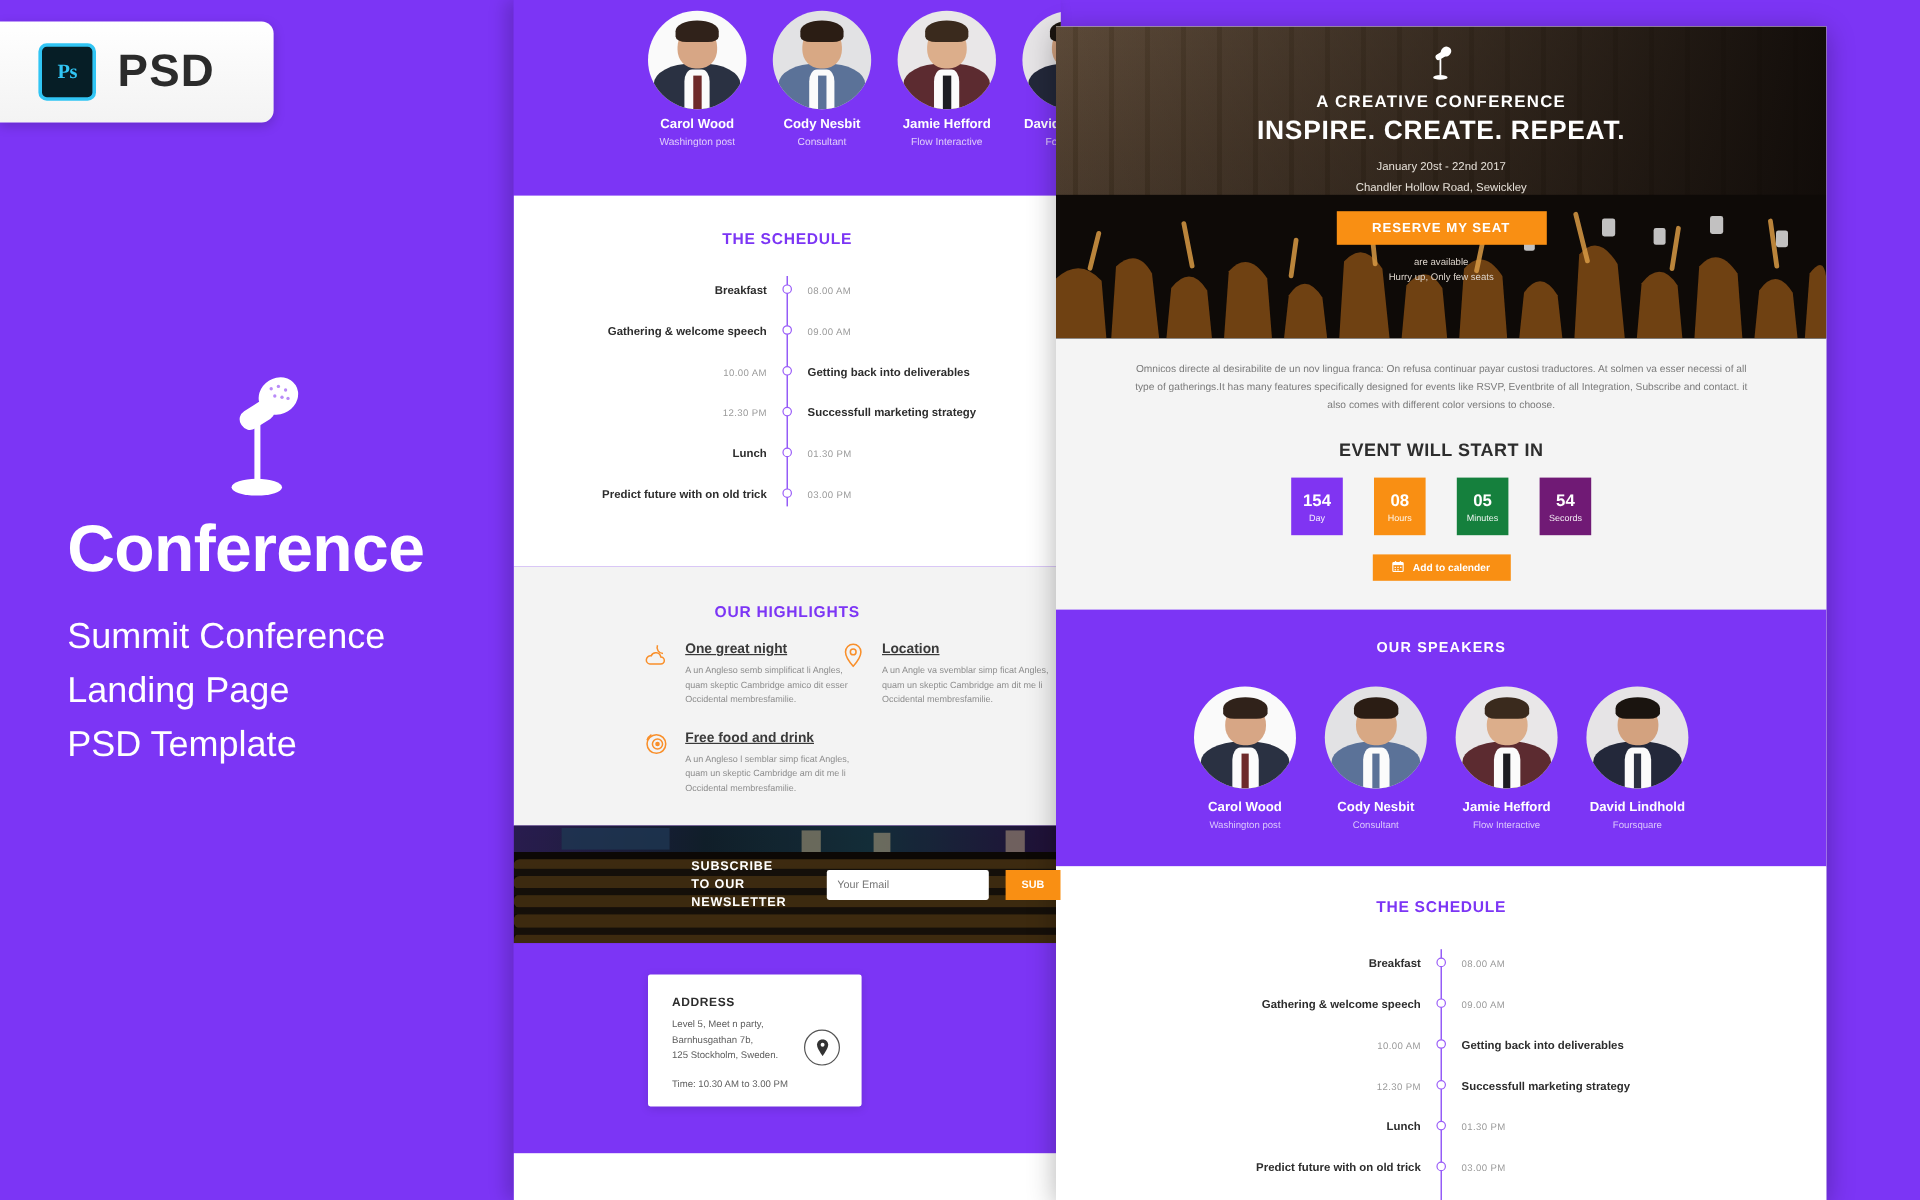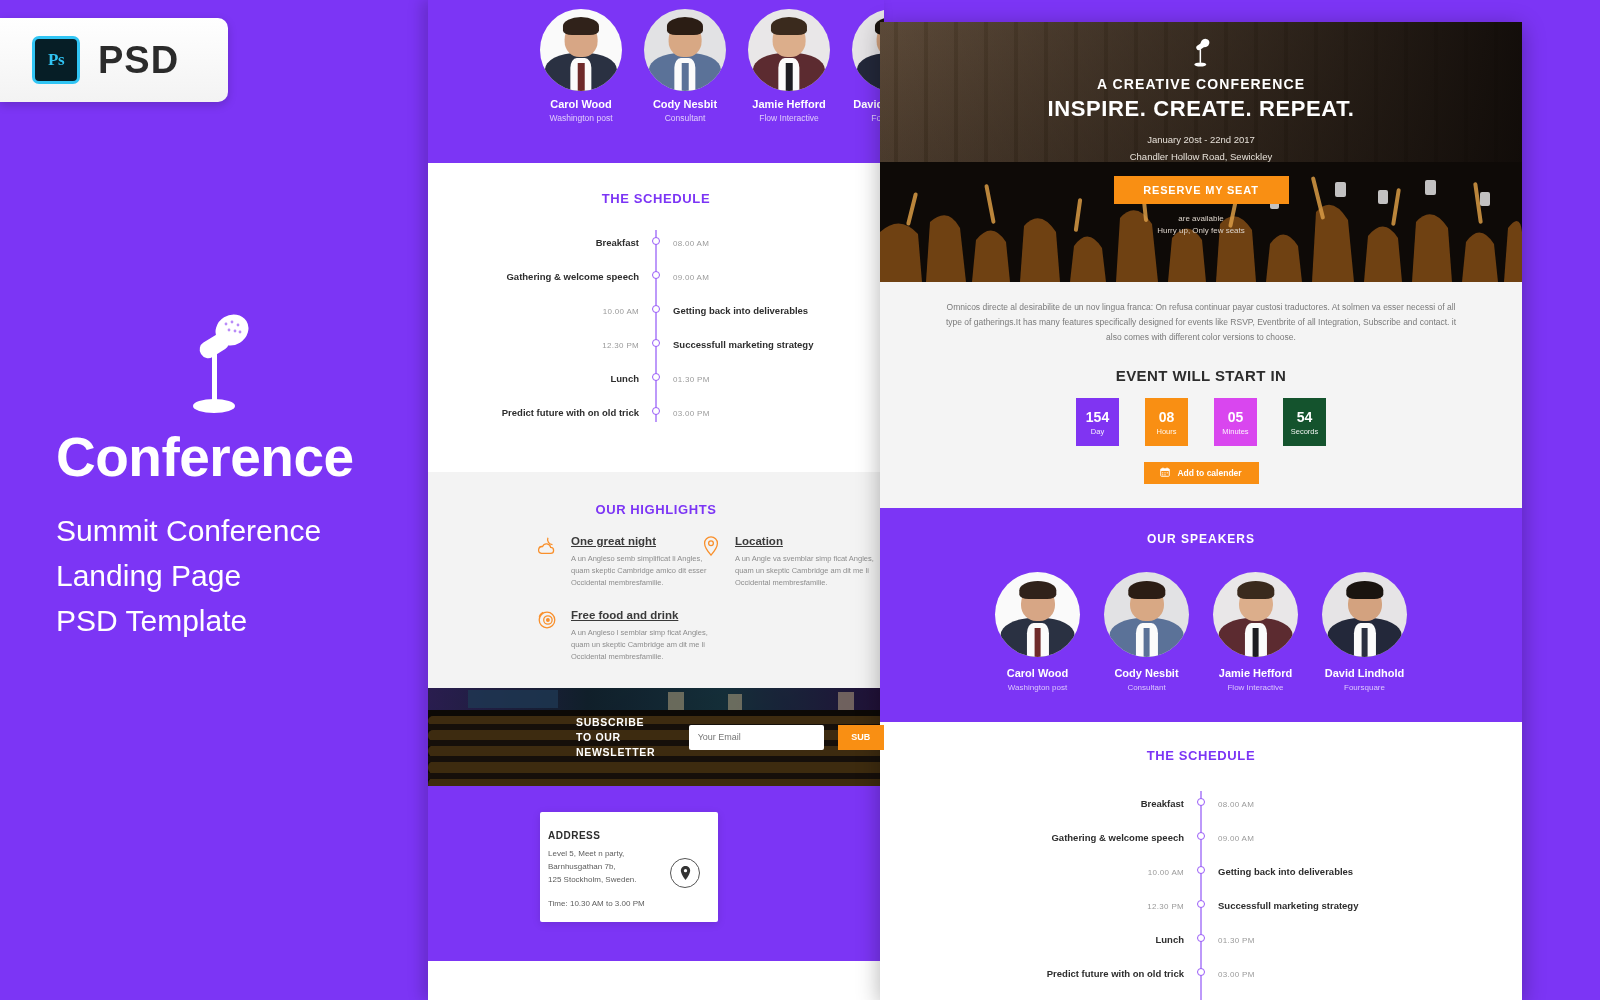--- a/index.html
+++ b/index.html
@@ -100,21 +100,21 @@
   .sub-input {
     width:158px; height:25px; background:#fff; border:0; border-radius:2px;
     padding:0 9px; font-size:9px; color:#9a9a9a; font-family:inherit;
   }
   .sub-btn { width:60px; height:25px; background:#f98f13; border:0; color:#fff; font-size:9px; font-weight:bold; font-family:inherit; }
   .chairs { position:absolute; inset:0; opacity:.95; }
 
   
   .cards { display:flex; gap:28px; padding:26px 0 0 112px; }
   .card {
-    background:#fff; border-radius:2px; padding:18px 8px;
+    background:#fff; border-radius:2px; padding:18px 20px;
     box-shadow:0 2px 8px rgba(0,0,0,.12); position:relative;
   }
   .card-addr { width:178px; height:110px; }
   .card-cont { width:178px; height:110px; }
   .card-h { font-size:10px; font-weight:bold; color:#2d2d2d; letter-spacing:.5px; margin-bottom:6px; }
   .card-l { font-size:8px; line-height:13px; color:#5d5d5d; }
   .pin-circle {
     position:absolute; right:18px; top:46px; width:30px; height:30px;
     border-radius:50%; border:1.3px solid #555;
     display:flex; align-items:center; justify-content:center;
@@ -476,25 +476,25 @@
     <div class="count-h">EVENT WILL START IN</div>
     <div class="count-row" id="countdown-row">
         <div class="count-box" style="background: rgb(128, 52, 242);">
           <div class="count-n">154</div>
           <div class="count-l">Day</div>
         </div>
         <div class="count-box" style="background: rgb(249, 143, 19);">
           <div class="count-n">08</div>
           <div class="count-l">Hours</div>
         </div>
-        <div class="count-box" style="background: #d946ef;">
+        <div class="count-box" style="background: #15803d;">
           <div class="count-n">05</div>
           <div class="count-l">Minutes</div>
         </div>
-        <div class="count-box" style="background: #14532d;">
+        <div class="count-box" style="background: #701a75;">
           <div class="count-n">54</div>
           <div class="count-l">Secords</div>
         </div>
       </div>
     <button class="cal-btn">
       <span>
         <svg viewBox="0 0 14 14" width="10" height="10" aria-hidden="true">
           <rect x="1" y="2.5" width="12" height="10.5" rx="1" fill="none" stroke="#fff" stroke-width="1.3"></rect>
           <rect x="1" y="2.5" width="12" height="3" fill="#fff"></rect>
           <rect x="3.4" y=".6" width="1.5" height="3" rx=".6" fill="#fff"></rect>

